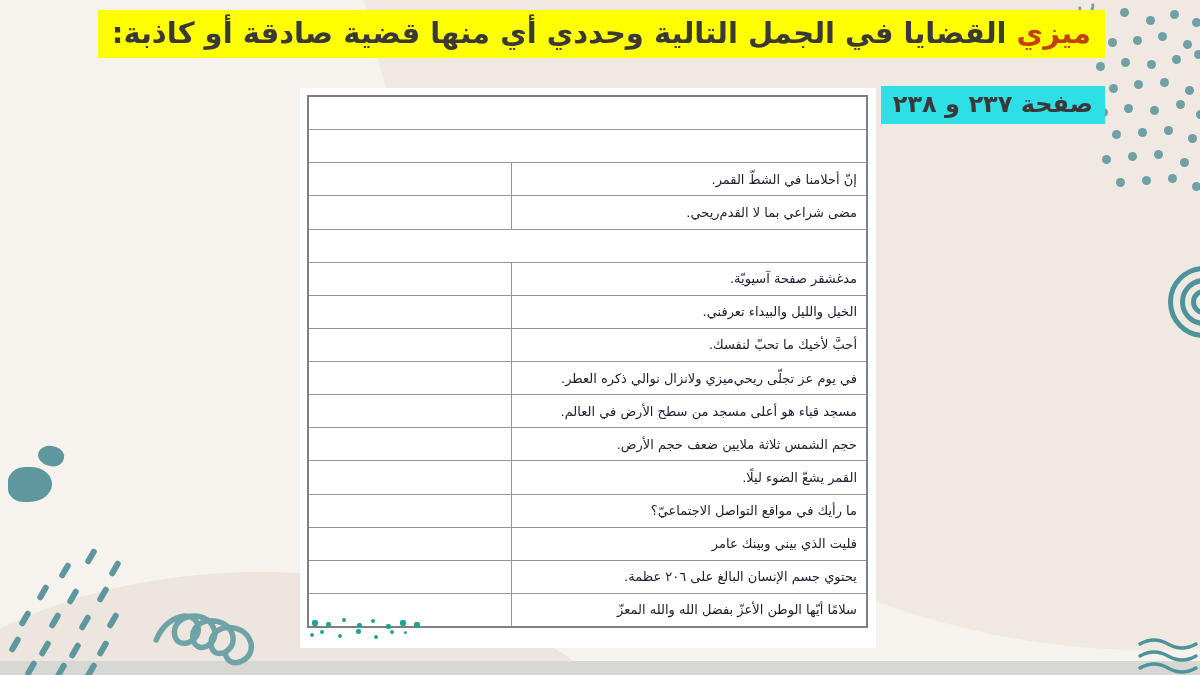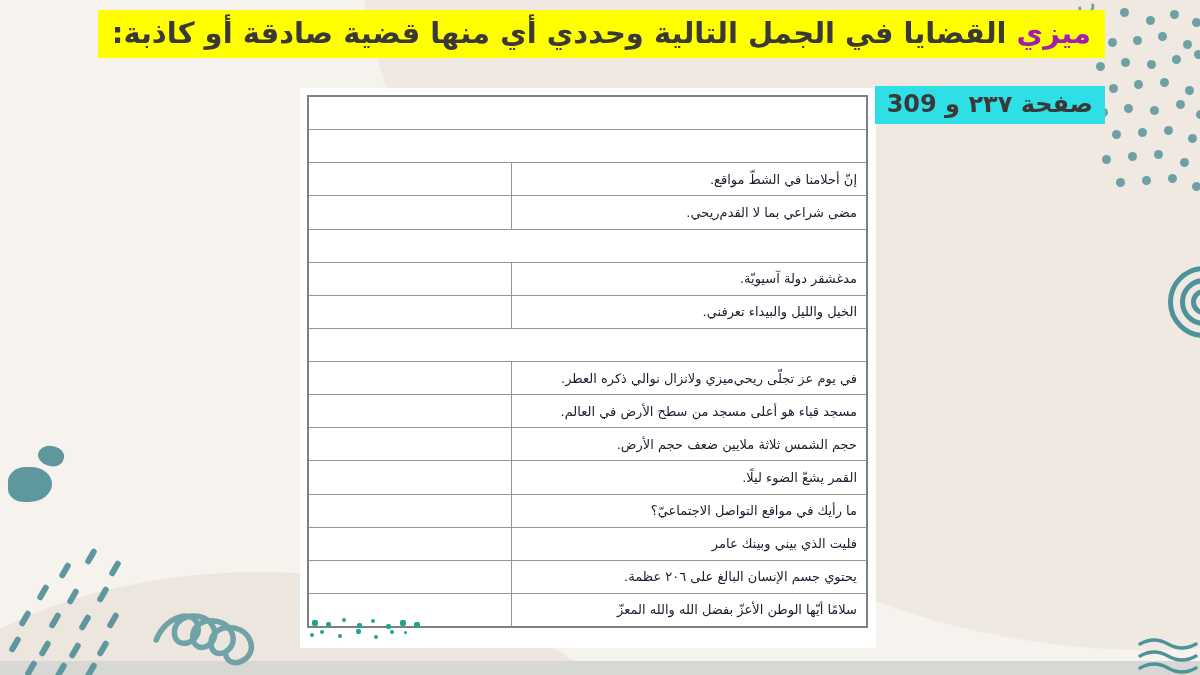--- a/index.html
+++ b/index.html
@@ -30,21 +30,21 @@
   .blob2{position:absolute;left:8px;top:467px;width:44px;height:35px;border-radius:46% 54% 58% 42%;background:#5F979E;}
   .spiral{position:absolute;border-radius:50%;border:5px solid #4E939B;z-index:2;}
   .deco-layer{position:absolute;left:0;top:0;width:100%;height:100%;z-index:3;pointer-events:none;}
   
   .title-bar{
     position:absolute;top:10px;right:95px;z-index:5;
     background:#FFFF00;padding:6px 14px 8px 14px;
     font-size:29px;font-weight:bold;color:#3B3838;
     direction:rtl;white-space:nowrap;letter-spacing:0px;
   }
-  .title-bar .first-word{color:#a21caf;}
+  .title-bar .first-word{color:#c2410c;}
   .subtitle-bar{
     position:absolute;top:86px;right:95px;z-index:5;
     background:#2EDFE6;padding:4px 12px 6px 12px;
     font-size:24px;font-weight:bold;color:#3B3838;
     direction:rtl;white-space:nowrap;
   }
   
   .table-panel{
     position:absolute;left:300px;top:88px;width:576px;height:560px;
     background:#FFFFFF;z-index:2;
@@ -165,67 +165,72 @@
       <path d="M2 8 Q 16 0 30 8 T 58 8" fill="none" stroke="#4E939B" stroke-width="3.4" stroke-linecap="round"></path>
       <path d="M2 20 Q 16 12 30 20 T 58 20" fill="none" stroke="#4E939B" stroke-width="3.4" stroke-linecap="round"></path>
       <path d="M2 32 Q 16 24 30 32 T 58 32" fill="none" stroke="#4E939B" stroke-width="3.4" stroke-linecap="round"></path>
     </svg>
   </div>
 
   <div class="title-bar">
     <span class="first-word">ميزي</span><span> القضايا في الجمل التالية وحددي أي منها قضية صادقة أو كاذبة:</span>
   </div>
 
-  <div class="subtitle-bar">صفحة ٢٣٧ و 309</div>
+  <div class="subtitle-bar">صفحة ٢٣٧ و ٢٣٨</div>
 
   <div class="table-panel">
     <div class="sentence-table">
         <div class="trow">
           <div class="cell-empty"></div>
         </div>
         <div class="trow">
           <div class="cell-empty"></div>
         </div>
         <div class="trow">
           <div class="cell-empty"></div>
           <div class="cell-sentence">
-            <span>إنّ أحلامنا في الشطّ مواقع.</span>
+            <span>إنّ أحلامنا في الشطّ القمر.</span>
             <span class="und"></span>
             <span></span>
           </div>
         </div>
         <div class="trow">
           <div class="cell-empty"></div>
           <div class="cell-sentence">
             <span>مضى شراعي بما لا القدم </span>
             <span class="und">ريحي</span>
             <span>.</span>
           </div>
         </div>
         <div class="trow">
           <div class="cell-empty"></div>
         </div>
         <div class="trow">
           <div class="cell-empty"></div>
           <div class="cell-sentence">
-            <span>مدغشقر دولة آسيويّة.</span>
+            <span>مدغشقر صفحة آسيويّة.</span>
             <span class="und"></span>
             <span></span>
           </div>
         </div>
         <div class="trow">
           <div class="cell-empty"></div>
           <div class="cell-sentence">
             <span>الخيل والليل والبيداء تعرفني.</span>
             <span class="und"></span>
             <span></span>
           </div>
         </div>
         <div class="trow">
           <div class="cell-empty"></div>
+          <div class="cell-sentence">
+            <span>أحبَّ لأخيك ما تحبّ لنفسك.</span>
+            <span class="und"></span>
+            <span></span>
+          </div>
         </div>
         <div class="trow">
           <div class="cell-empty"></div>
           <div class="cell-sentence">
             <span>في يوم عز تجلّى ريحي </span>
             <span class="und">ميزي ولا</span>
             <span> نزال نوالي ذكره العطر.</span>
           </div>
         </div>
         <div class="trow">

